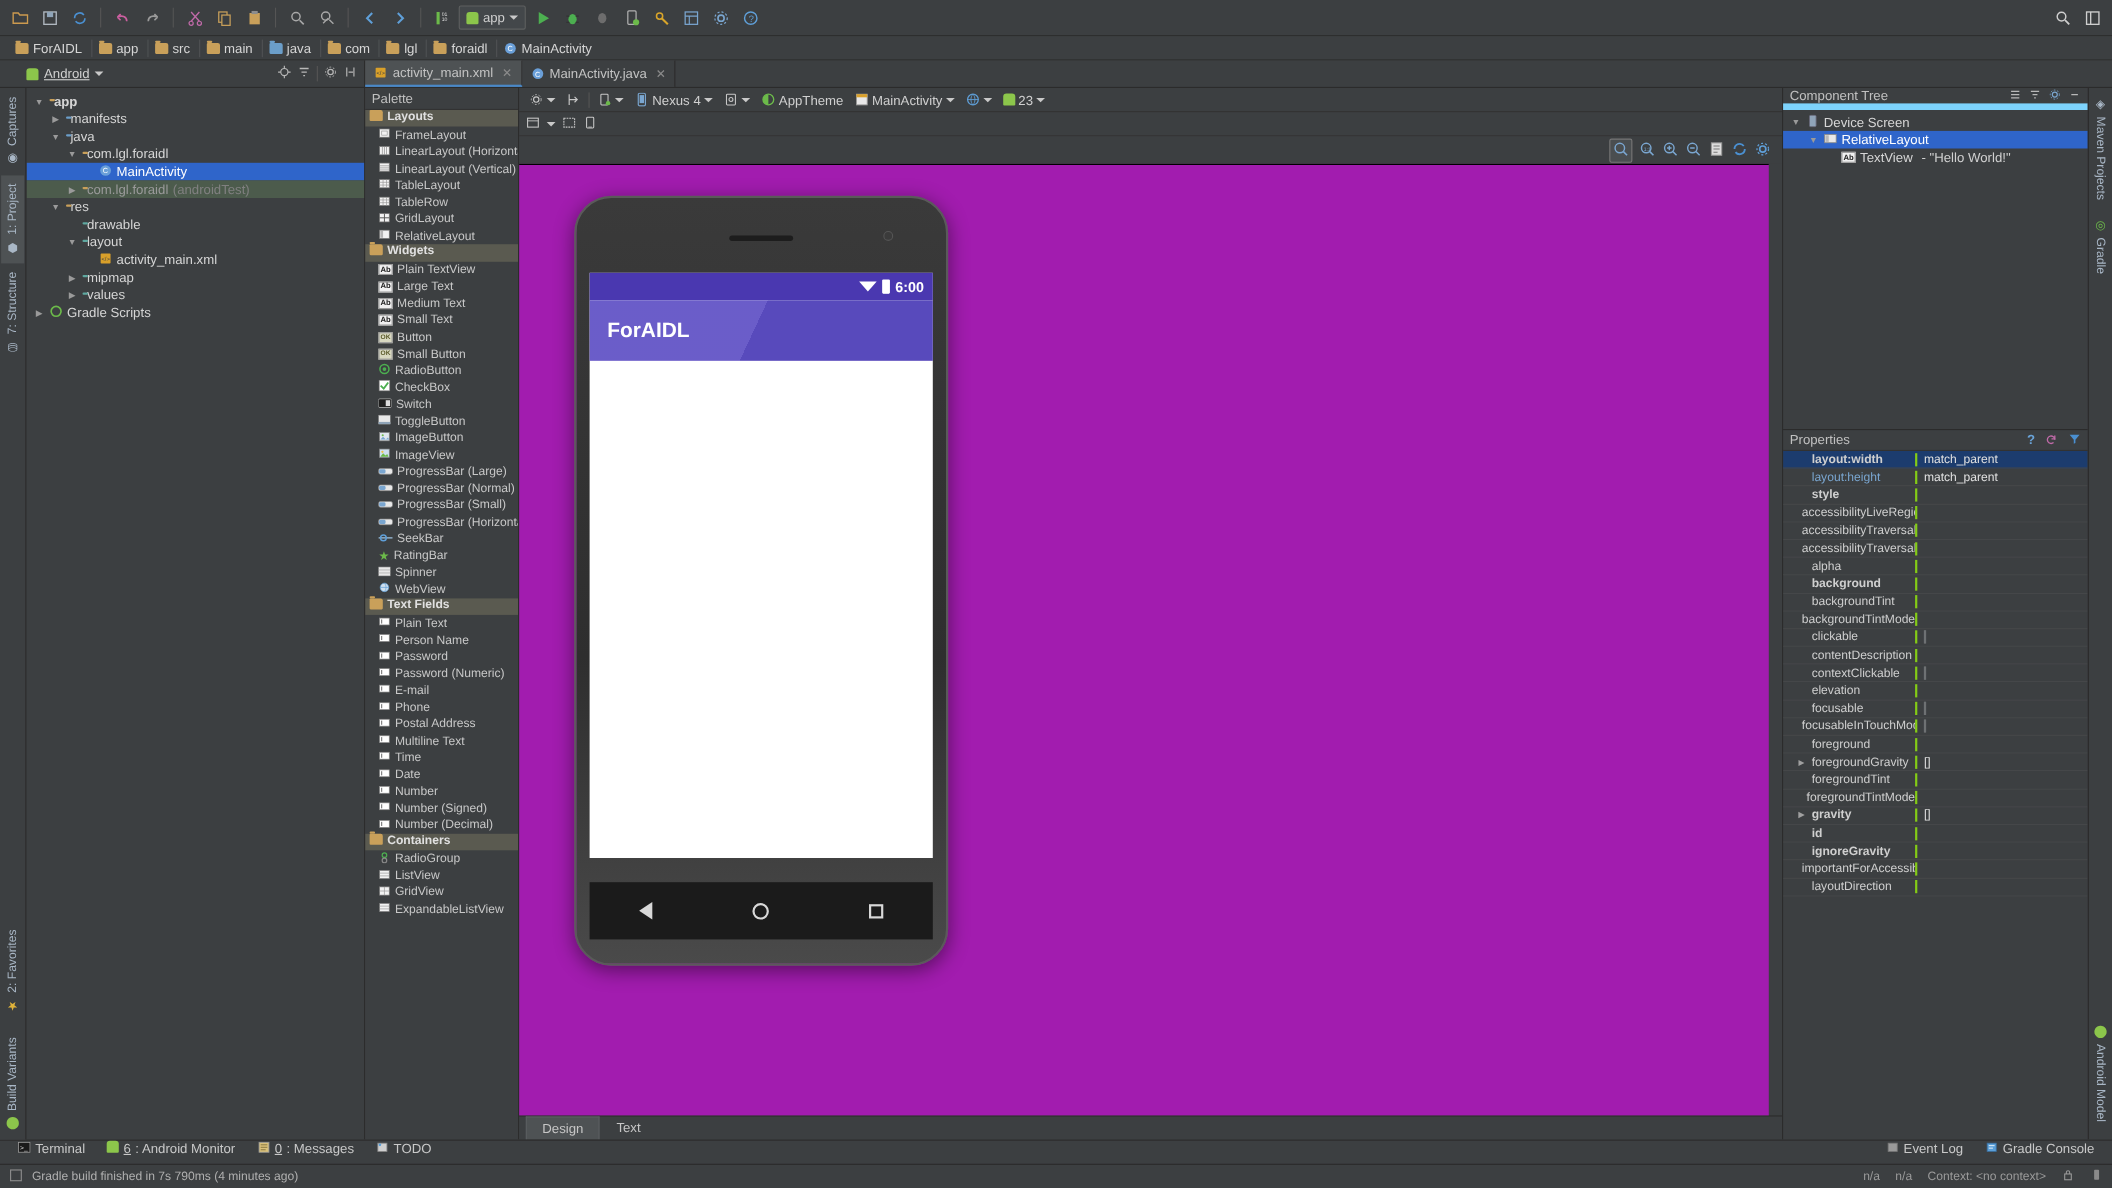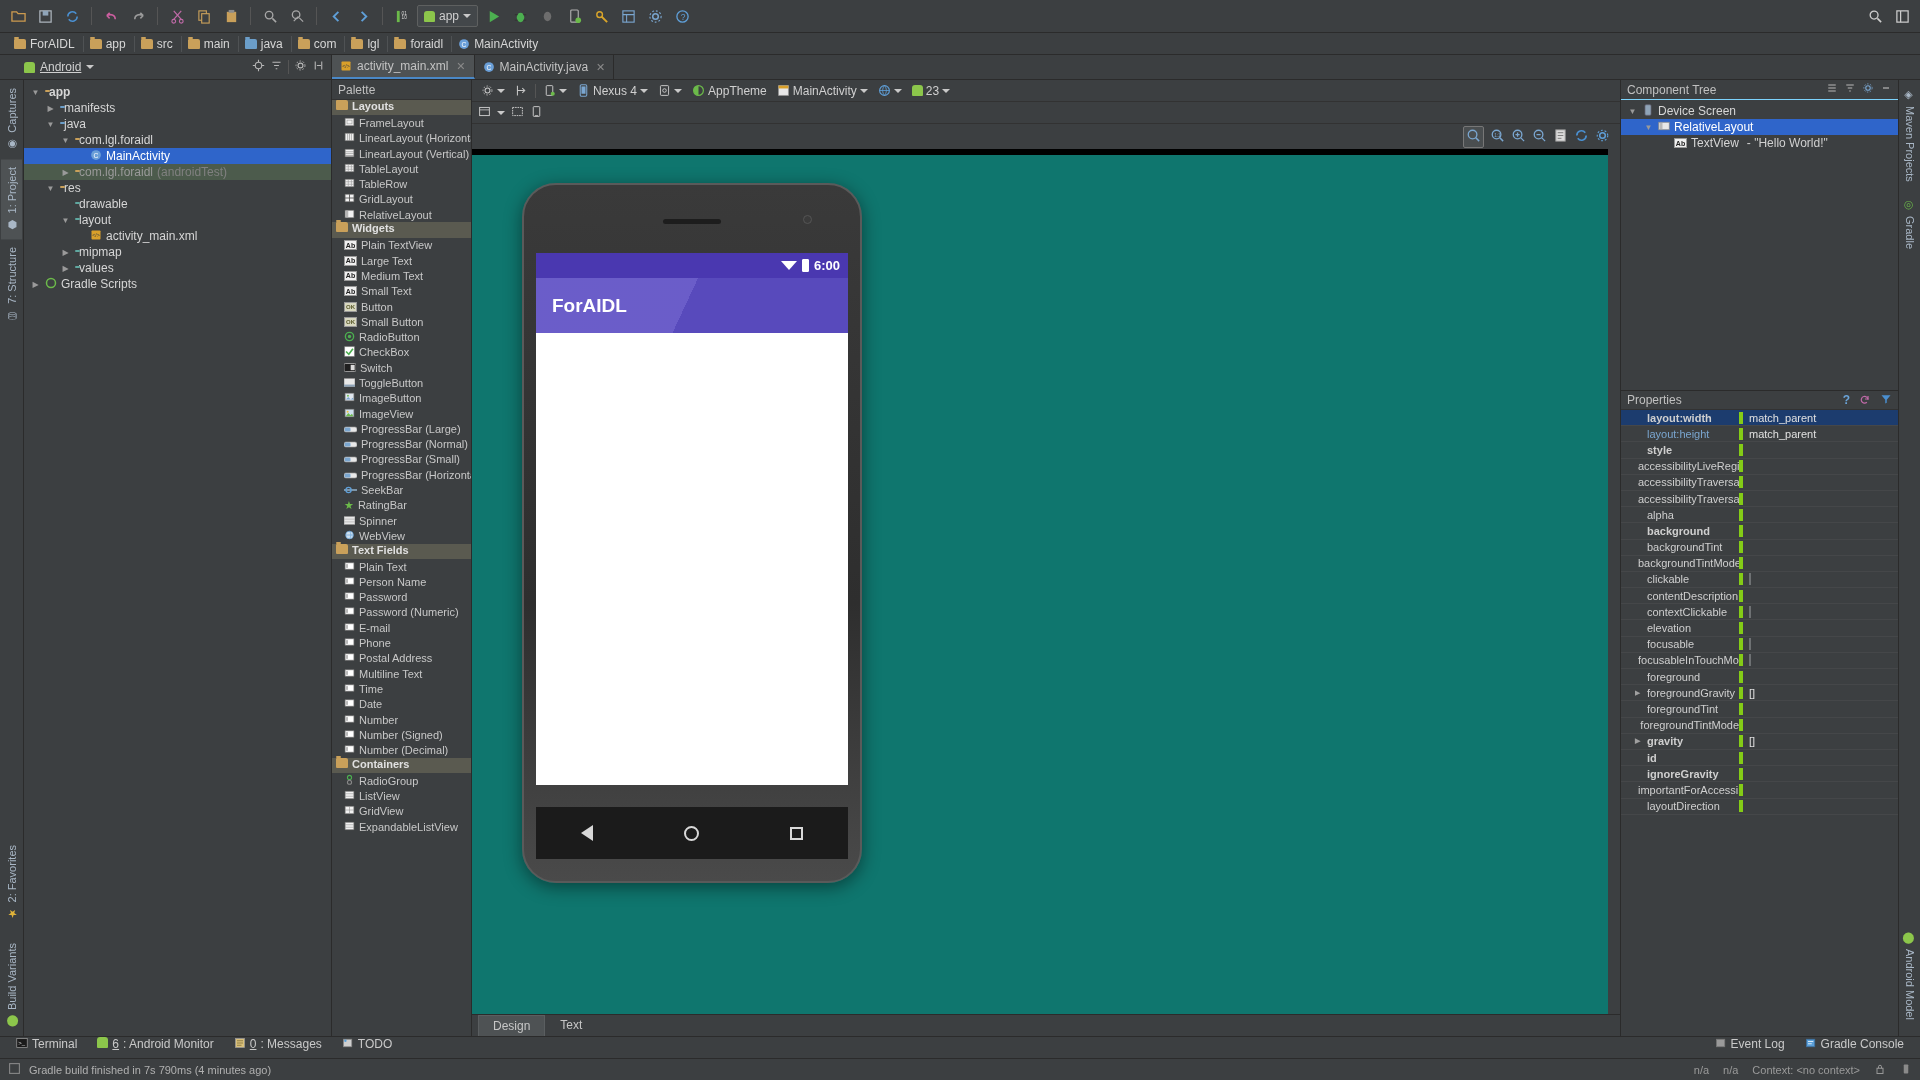--- a/index.html
+++ b/index.html
@@ -77,22 +77,22 @@
   .designer { flex:1; display:flex; flex-direction:column; background:#3c3f41; min-width:0; }
   .dtoolbar { height:22px; display:flex; align-items:center; gap:4px; padding-left:6px;
     border-bottom:1px solid #323232; }
   .dtb { display:flex; align-items:center; gap:3px; font-size:12px; color:#d0d0d0;
     padding:0 3px; }
   .dtoolbar2 { height:22px; display:flex; align-items:center; gap:6px; padding-left:6px;
     border-bottom:1px solid #323232; }
   .dcanvaswrap { flex:1; display:flex; flex-direction:column; min-height:0; }
   .zoomrow { height:25px; display:flex; align-items:center; justify-content:flex-end;
     gap:6px; padding-right:10px; background:#3c3f41; }
-  .canvas { flex:1; background:#0f766e; margin:0 12px 0 0; position:relative; overflow:hidden;
-    border-top:6px solid #000000; }
+  .canvas { flex:1; background:#a21caf; margin:0 12px 0 0; position:relative; overflow:hidden;
+    border-top:1px solid #000000; }
 
   
   .phone { position:absolute; left:50px; top:28px; width:340px; height:700px;
     background:linear-gradient(180deg,#3a3a3a 0%,#2e2e2e 60%,#4a4a4a 100%);
     border-radius:34px; box-shadow:0 4px 18px rgba(0,0,0,.45);
     border:2px solid #5a5a5a; }
   .phone-inner{ position:absolute; left:12px; right:12px; top:68px; bottom:96px;
     background:#fff; }
   .p-status { height:25px; background:#4a38b0; display:flex; align-items:center;
     justify-content:flex-end; gap:5px; padding-right:8px; color:#fff; font-size:13px;
@@ -111,32 +111,32 @@
 
   .design-text-tabs { height:22px; background:#3c3f41; display:flex; align-items:flex-end;
     padding-left:6px; gap:0; border-top:1px solid #2b2b2b; }
   .dtt { padding:3px 14px; font-size:12px; color:#c6c6c6; border:1px solid transparent; }
   .dtt.active{ background:#4e5254; border:1px solid #5a5e60; border-bottom:none; }
 
   
   .rightpanel { width:278px; background:#3c3f41; border-left:1px solid #2b2b2b;
     display:flex; flex-direction:column; }
   .rhead { height:20px; display:flex; align-items:center; padding:0 6px; font-size:12px;
-    color:#c0c0c0; border-bottom:1px solid #7dd3fc; }
+    color:#c0c0c0; border-bottom:6px solid #7dd3fc; }
   .rhead .rh-icons{ margin-left:auto; display:flex; gap:6px; align-items:center; }
   .ctree { height:290px; font-size:12px; padding-top:3px; }
   .crow { height:16px; display:flex; align-items:center; gap:4px; color:#d6d6d6; }
   .crow.sel { background:#2f65ca; color:#fff; }
   .prophead { height:20px; display:flex; align-items:center; padding:0 6px; font-size:12px;
     color:#c0c0c0; border-top:1px solid #2b2b2b; border-bottom:1px solid #323232; }
   .proplist{ flex:1; overflow:hidden; font-size:11px; }
   .prow { height:16.2px; display:flex; align-items:center; border-bottom:1px solid #454749; }
   .prow.sel { background:#1c3c6e; }
   .pk { width:122px; padding-left:14px; color:#cfcfcf; white-space:nowrap; overflow:hidden;
-    border-right:4px solid #84cc16; display:flex; align-items:center; gap:3px;}
+    border-right:2px solid #84cc16; display:flex; align-items:center; gap:3px;}
   .pk.b{ font-weight:bold; }
   .pk.blue{ color:#7aa6d0; }
   .pv { flex:1; padding-left:6px; color:#e0e0e0; white-space:nowrap; overflow:hidden; }
   .pexp{ width:9px; font-size:7px; color:#a0a0a0; }
   .chk { width:10px; height:10px; background:#5a5d5f; border:1px solid #6e7173; }
 
   
   .vstripR { width:22px; background:#3c3f41; border-left:1px solid #2b2b2b;
     display:flex; flex-direction:column; align-items:center; }
   .vtabR { writing-mode:vertical-rl; font-size:11px; color:#a9b7c6; padding:8px 3px;

